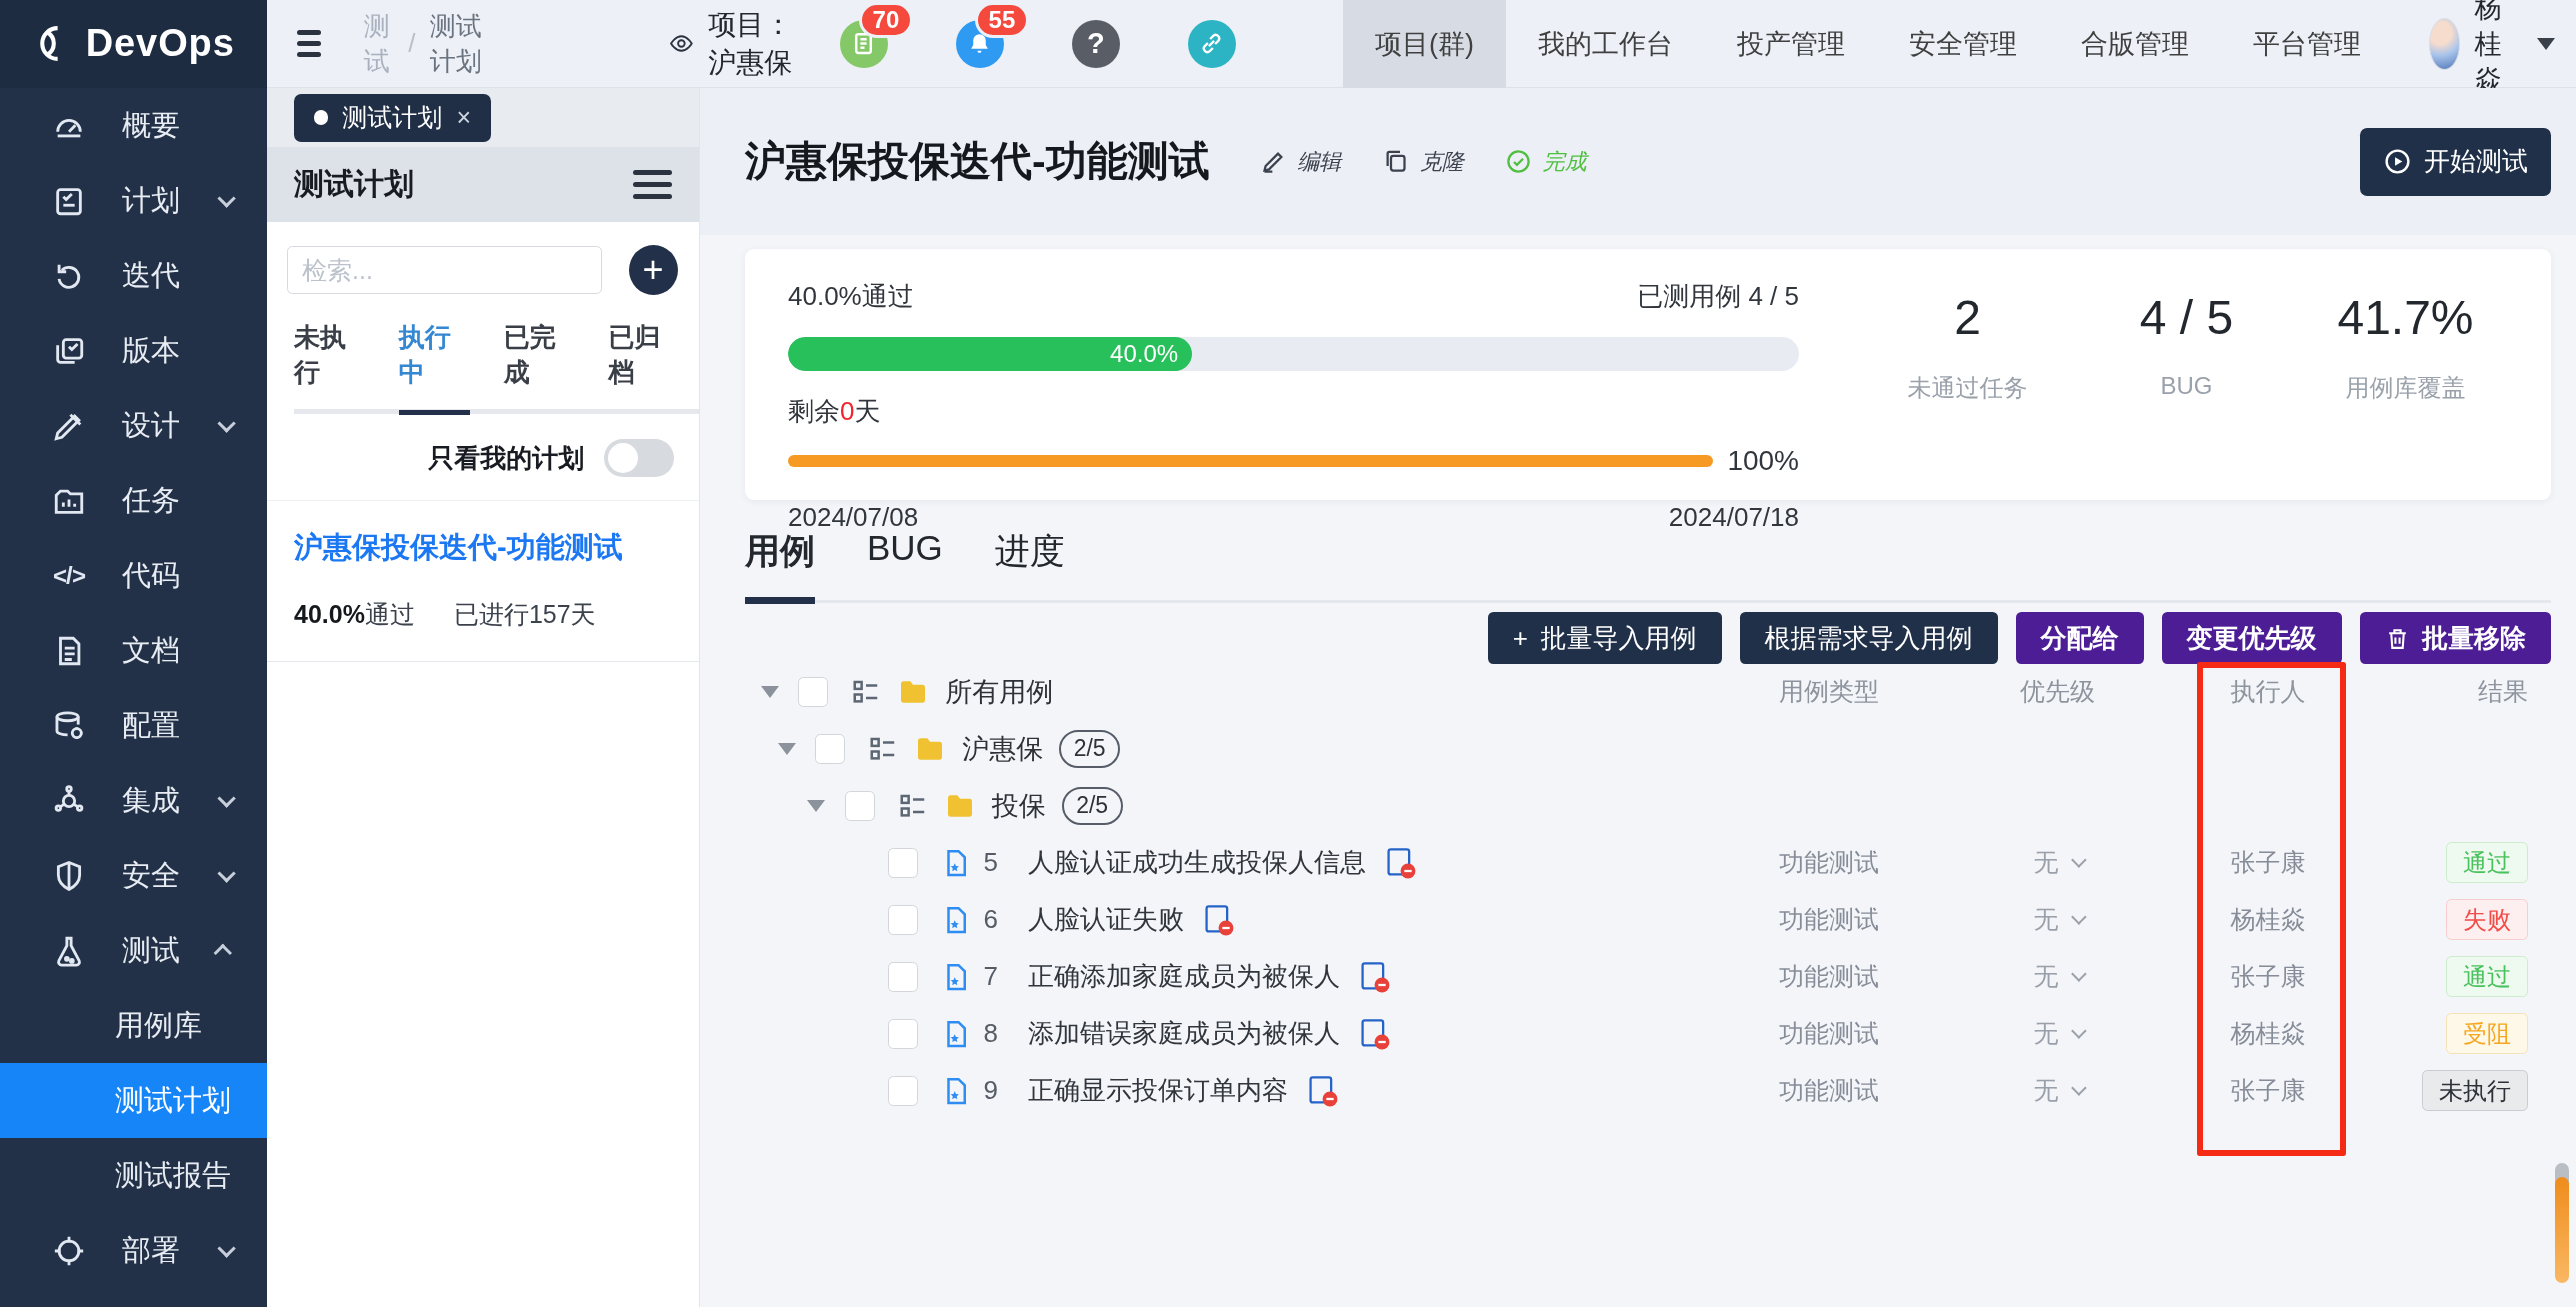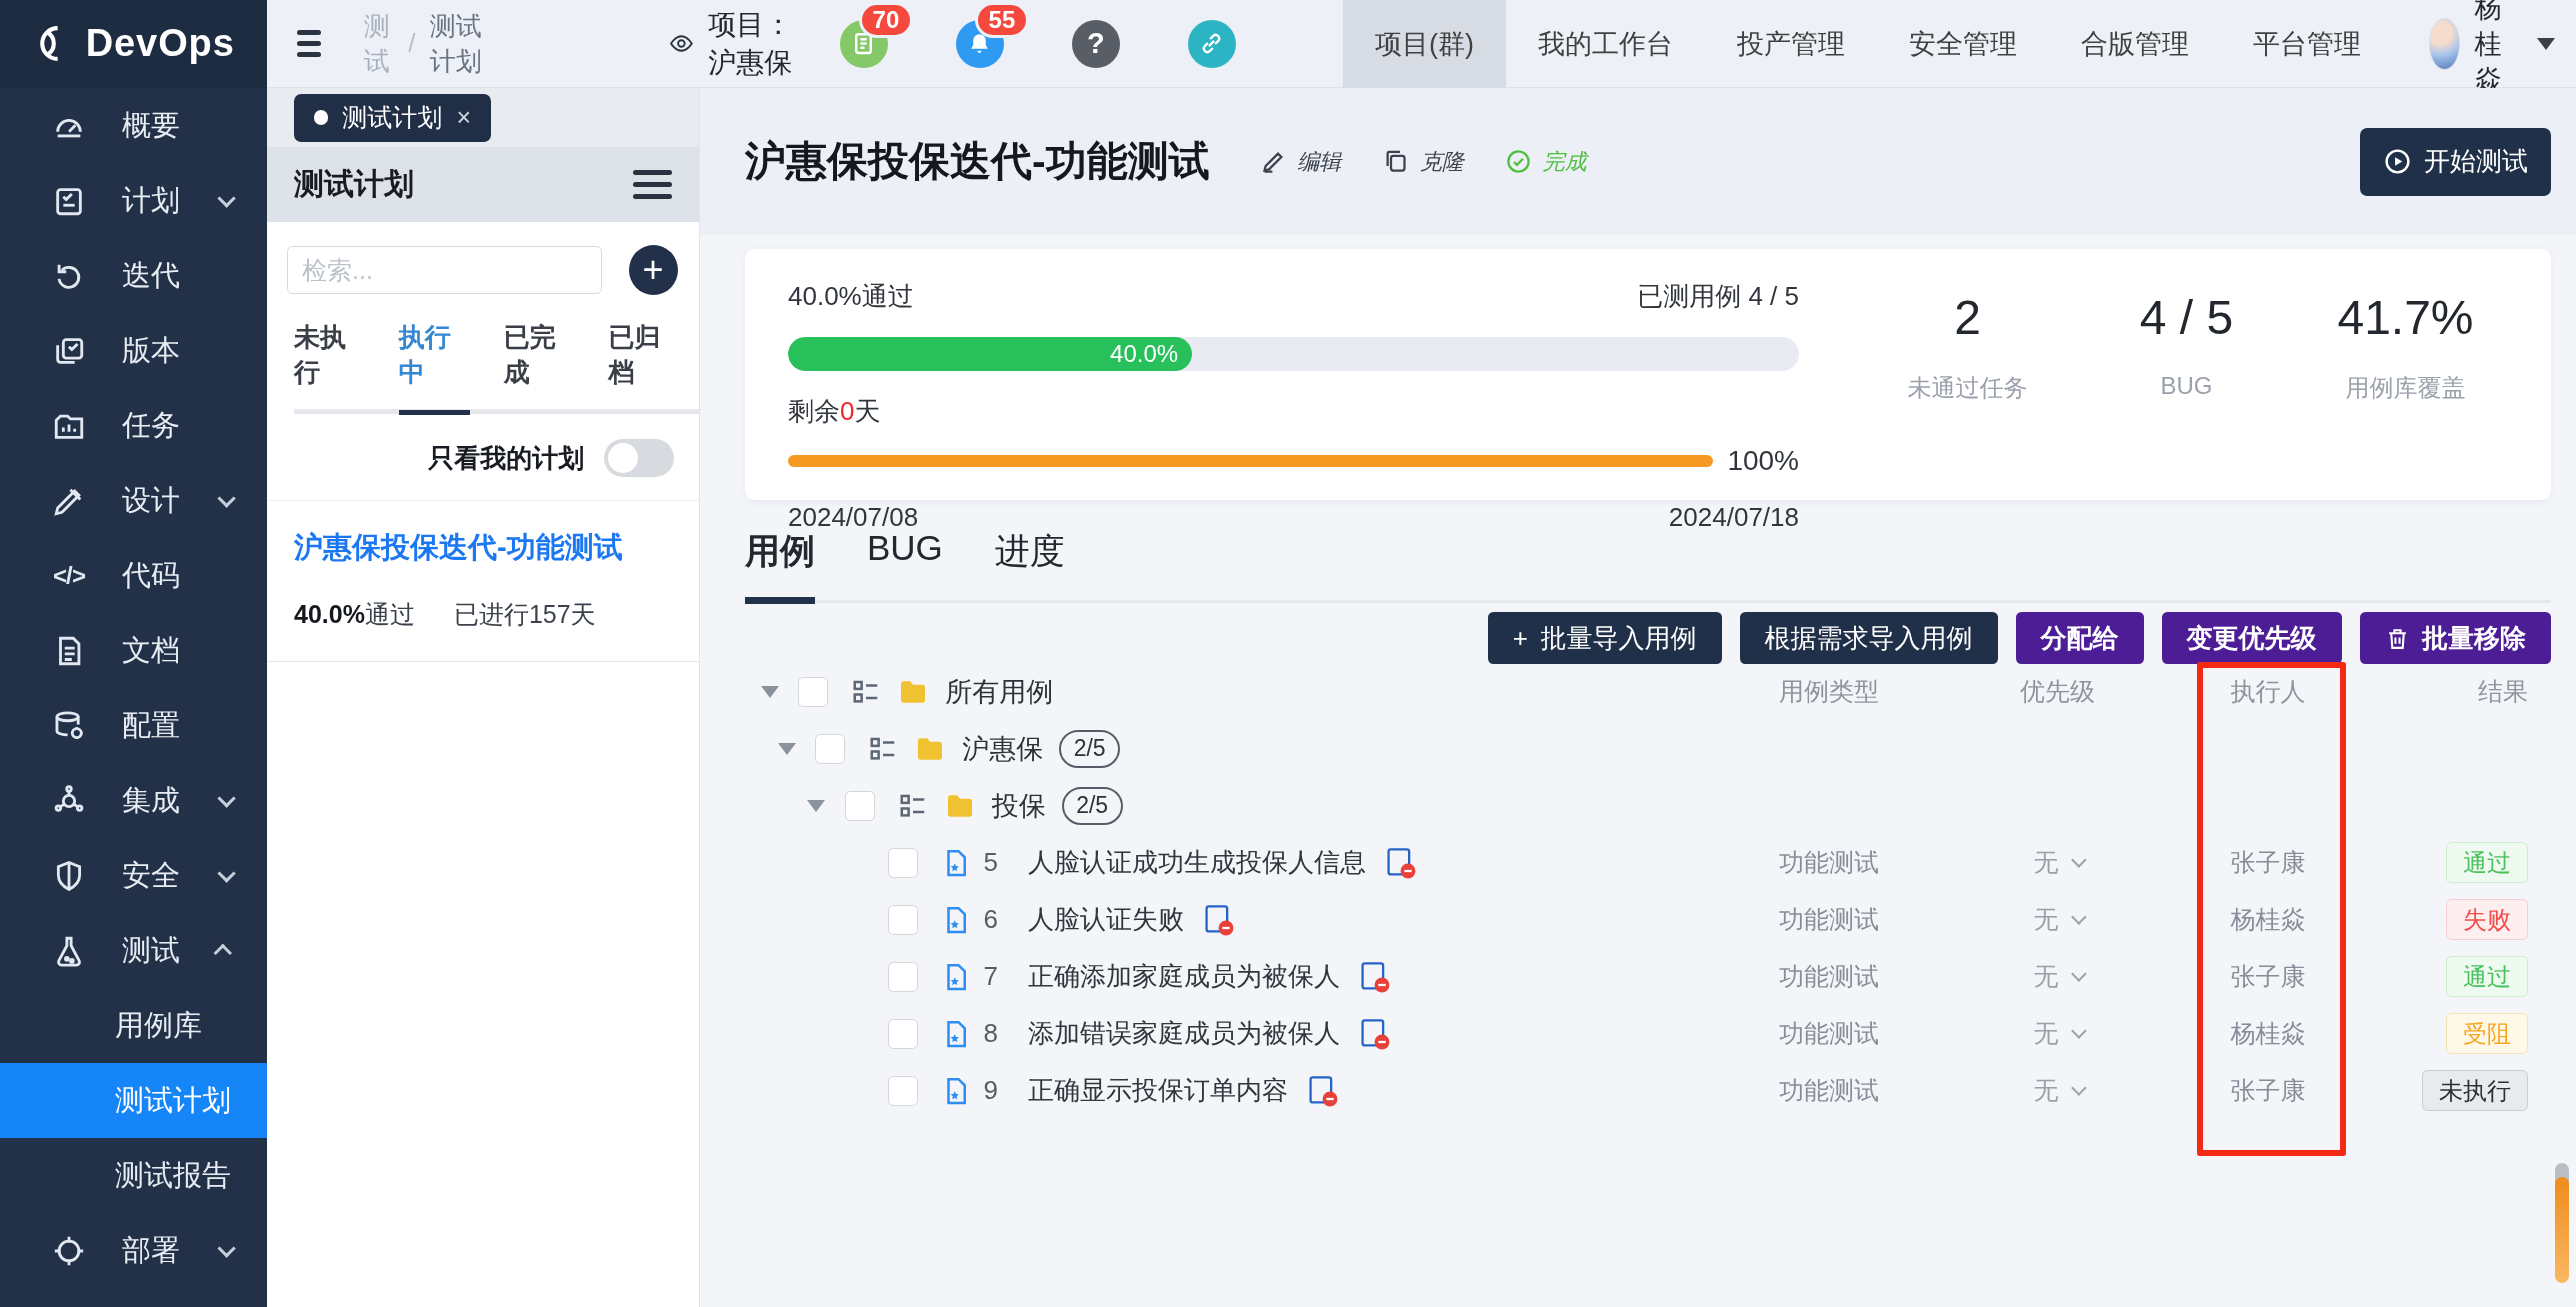--- a/index.html
+++ b/index.html
@@ -239,35 +239,35 @@
           <rect x="8" y="4" width="13" height="13" rx="2"></rect>
           <path d="M4 8v10a2 2 0 0 0 2 2h10"></path>
           <path d="M12 9l2 2 4-4"></path>
         </svg>
       </span>
     <span>版本</span>
   </div>
   <div class="side-item">
     <span class="sicon">
         <svg width="34" height="34" viewBox="0 0 24 24" fill="none" stroke="currentColor" stroke-width="2">
+          <path d="M3 21l4-1L19 8l-3-3L4 17z"></path>
+          <path d="M13 4l7 7"></path>
+        </svg>
+      </span>
+    <span>设计</span>
+    <span class="schev"></span>
+  </div>
+  <div class="side-item">
+    <span class="sicon">
+        <svg width="34" height="34" viewBox="0 0 24 24" fill="none" stroke="currentColor" stroke-width="2">
           <path d="M3 8l3-3h5l2 2h8v13H3z"></path>
           <path d="M8 16v-3M12 16v-5M16 16v-2"></path>
         </svg>
       </span>
     <span>任务</span>
-  </div>
-  <div class="side-item">
-    <span class="sicon">
-        <svg width="34" height="34" viewBox="0 0 24 24" fill="none" stroke="currentColor" stroke-width="2">
-          <path d="M3 21l4-1L19 8l-3-3L4 17z"></path>
-          <path d="M13 4l7 7"></path>
-        </svg>
-      </span>
-    <span>设计</span>
-    <span class="schev"></span>
   </div>
   <div class="side-item">
     <span class="sicon code-glyph">&lt;/&gt;</span>
     <span>代码</span>
   </div>
   <div class="side-item">
     <span class="sicon">
         <svg width="34" height="34" viewBox="0 0 24 24" fill="none" stroke="currentColor" stroke-width="2">
           <path d="M6 3h9l4 4v14H6z"></path>
           <path d="M9 10h7M9 14h7M9 18h5"></path>

